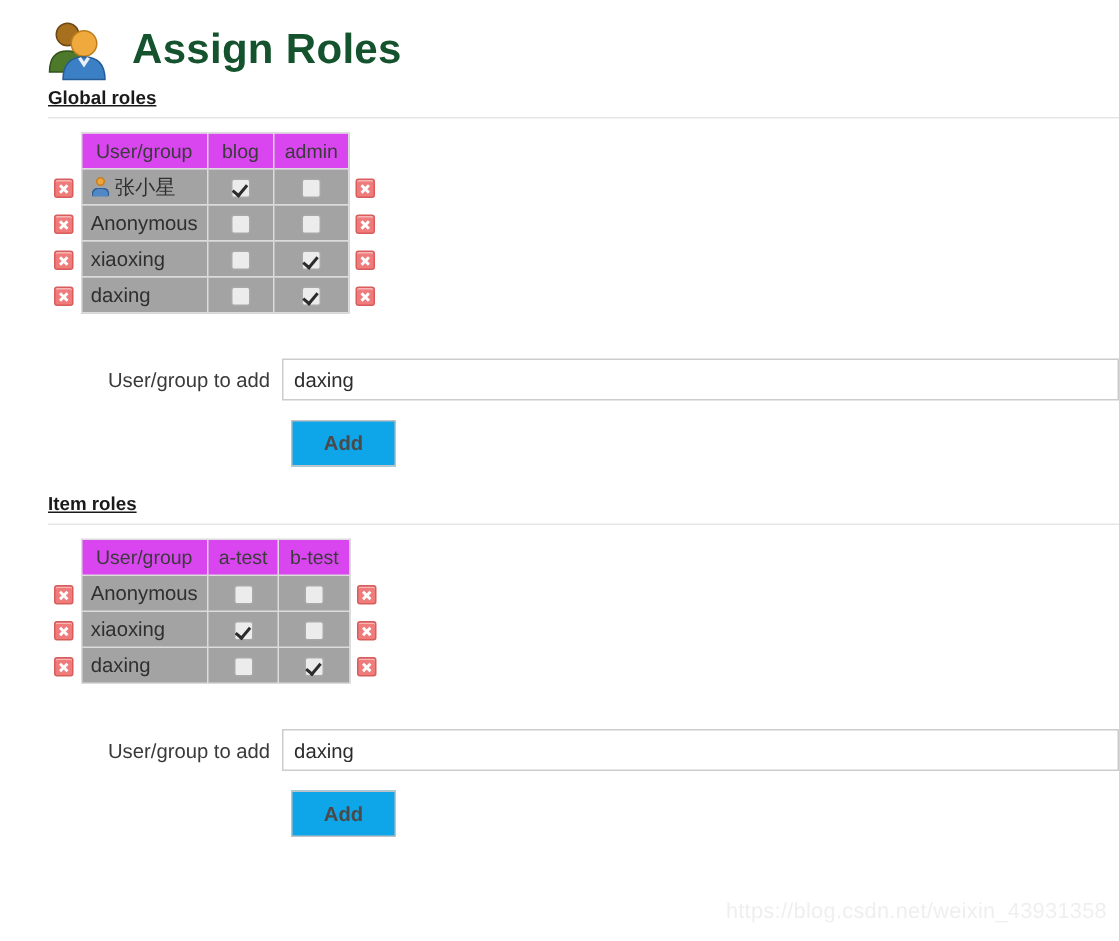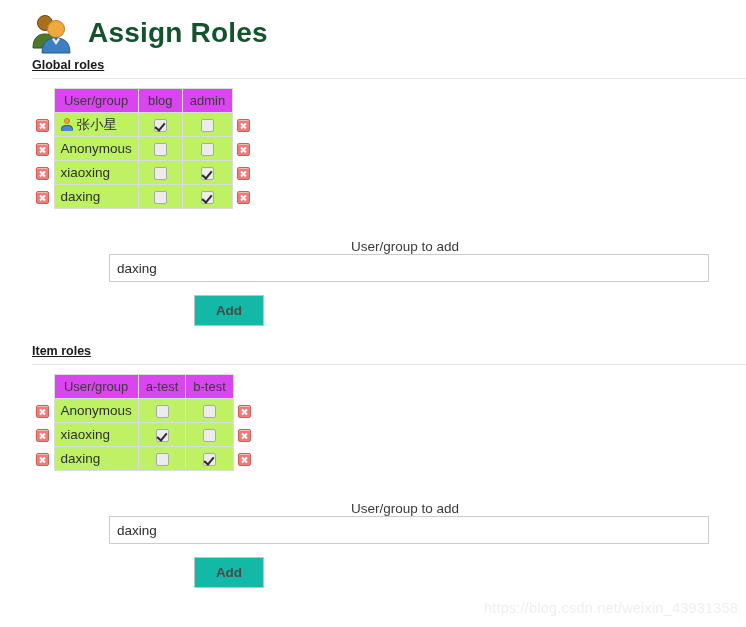--- a/index.html
+++ b/index.html
@@ -73,21 +73,21 @@
     font-size: 13px;
     color: #3b3b3b;
   }
   table.roles th,
   table.roles td {
     border: 1px solid #dcdcdc;
     padding: 0;
     text-align: center;
     vertical-align: middle;
     height: 24px;
-    background: #bef264;
+    background: #a3a3a3;
   }
   table.roles thead th {
     background: #d946ef;
     font-weight: normal;
     color: #3b3b3b;
     padding: 2px 7px;
     white-space: nowrap;
     font-size: 13px;
   }
   table.roles th.corner,
@@ -181,21 +181,20 @@
     border: 1px solid #2f5f96;
     border-bottom: none;
   }
 
   
   .addrow {
     display: flex;
     align-items: center;
     margin-top: 30px;
     padding-left: 40px;
-    flex-direction: column;
   }
   .addlabel {
     font-size: 13.5px;
     color: #3a3a3a;
     white-space: nowrap;
     padding-right: 8px;
   }
   .addinput {
     font-family: "Liberation Sans", sans-serif;
     font-size: 13.5px;
@@ -210,21 +209,21 @@
   }
   .addbtn-wrap {
     padding-left: 162px;
     margin-top: 13px;
   }
   .addbtn {
     font-family: "Liberation Sans", sans-serif;
     font-size: 13.5px;
     font-weight: bold;
     color: #4a4a4a;
-    background: #14b8a6;
+    background: #0ea5e9;
     border: 1px solid #c2c2c2;
     padding: 7px 0;
     width: 70px;
     cursor: pointer;
   }
 
   
   .watermark {
     position: absolute;
     right: 8px;

